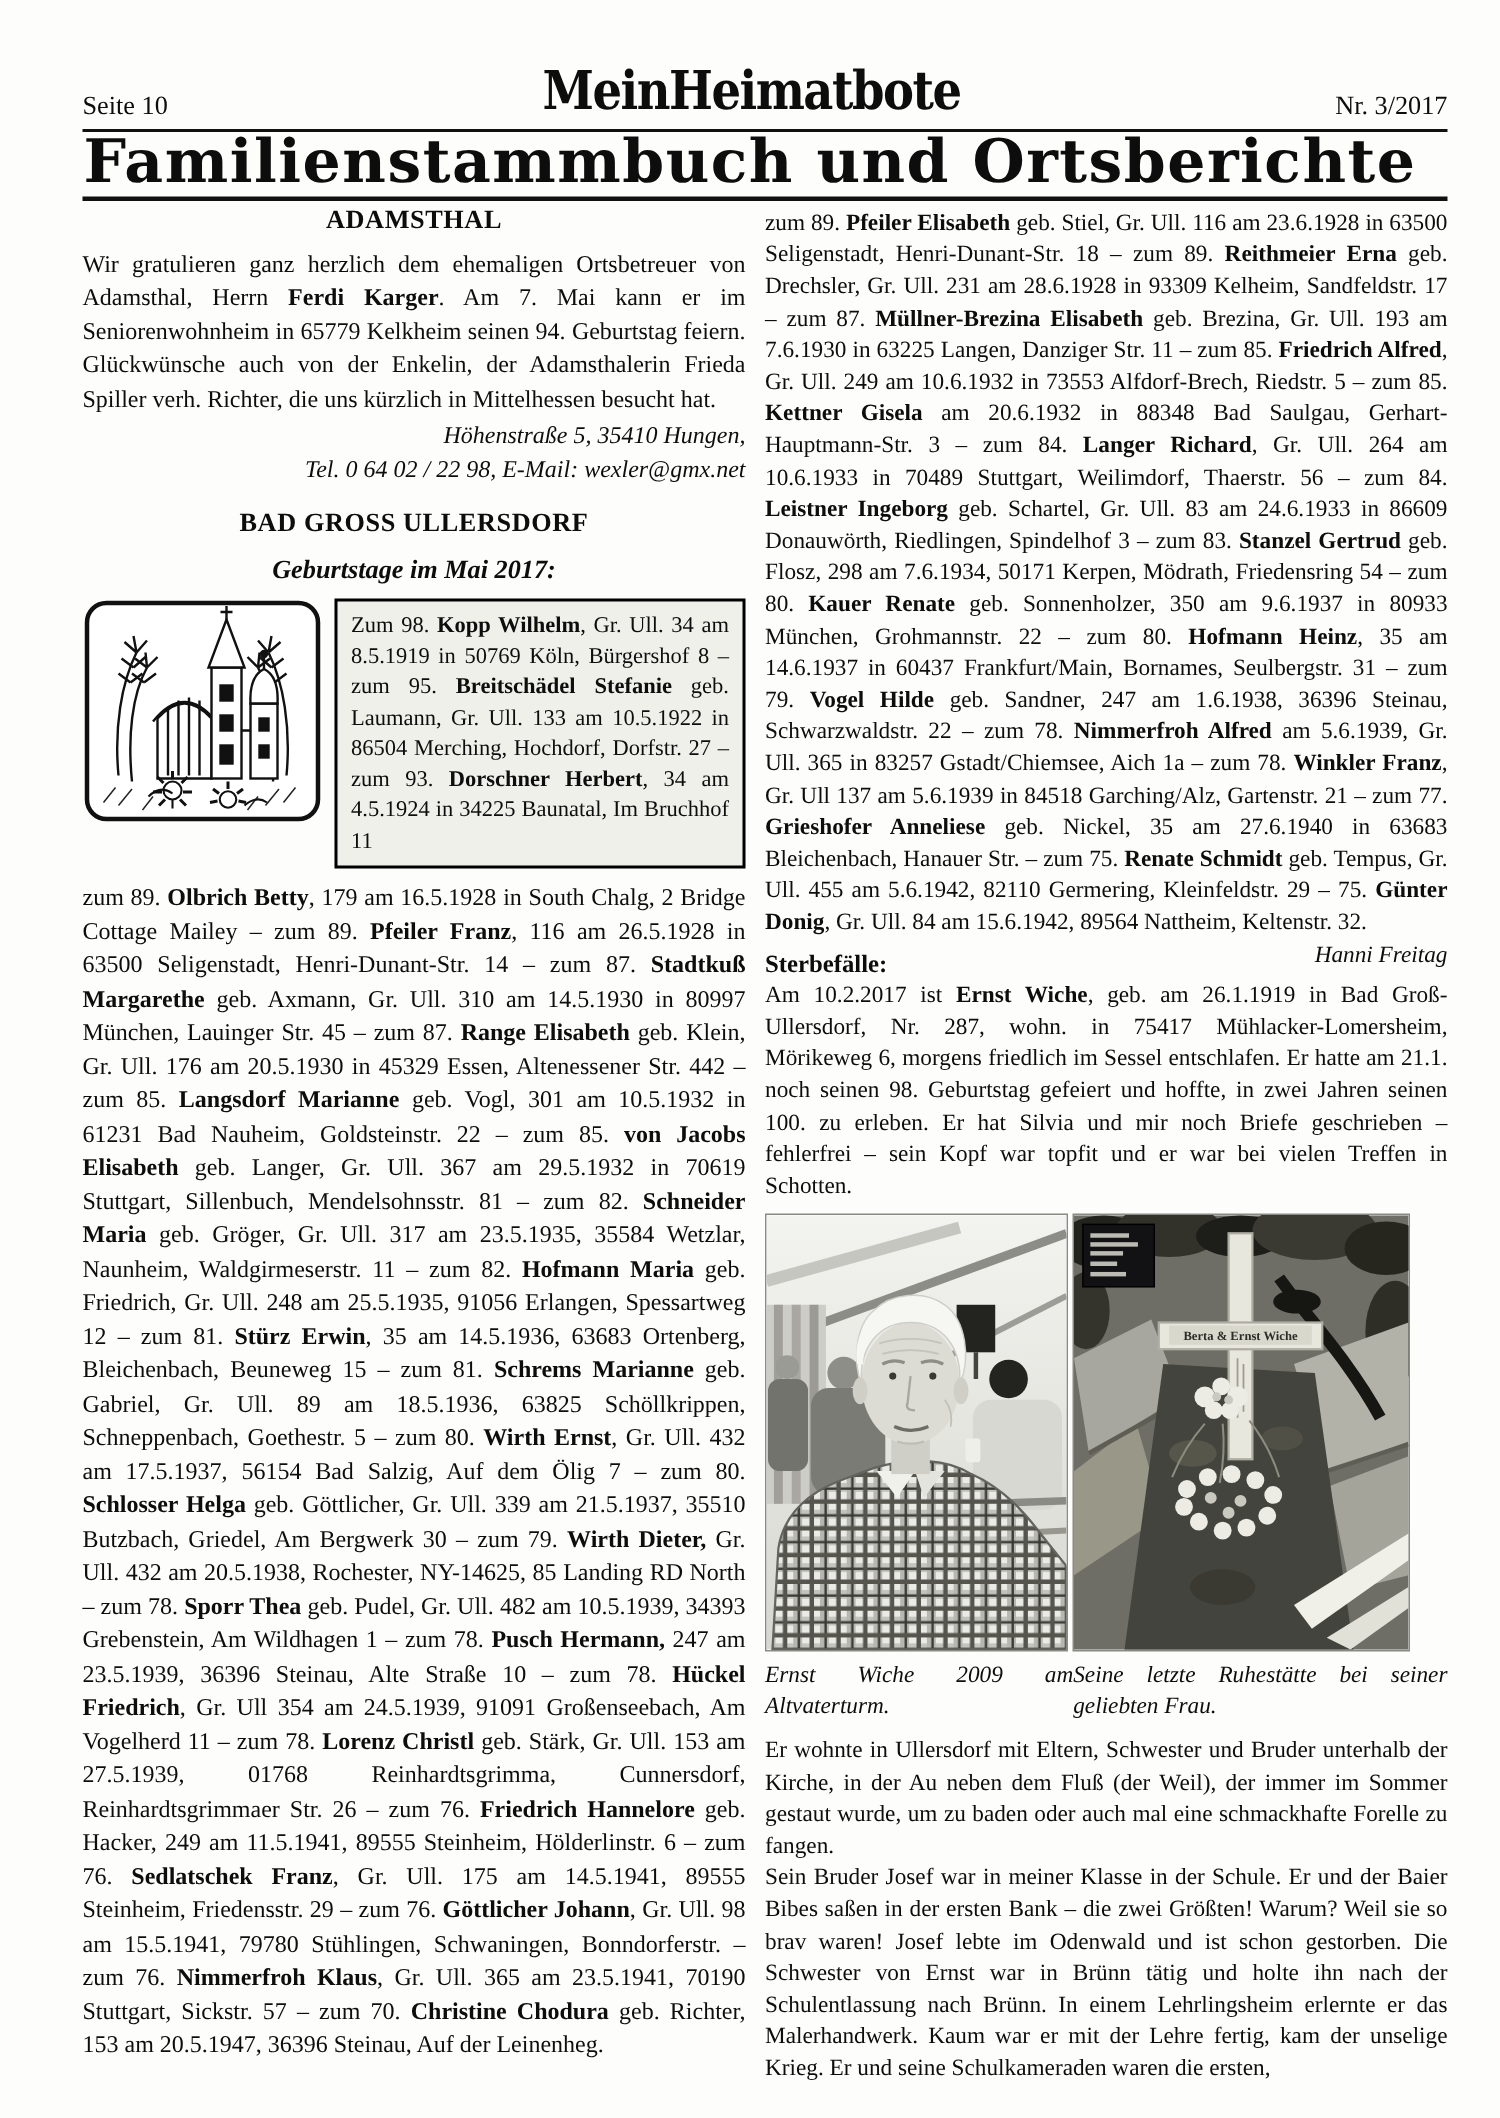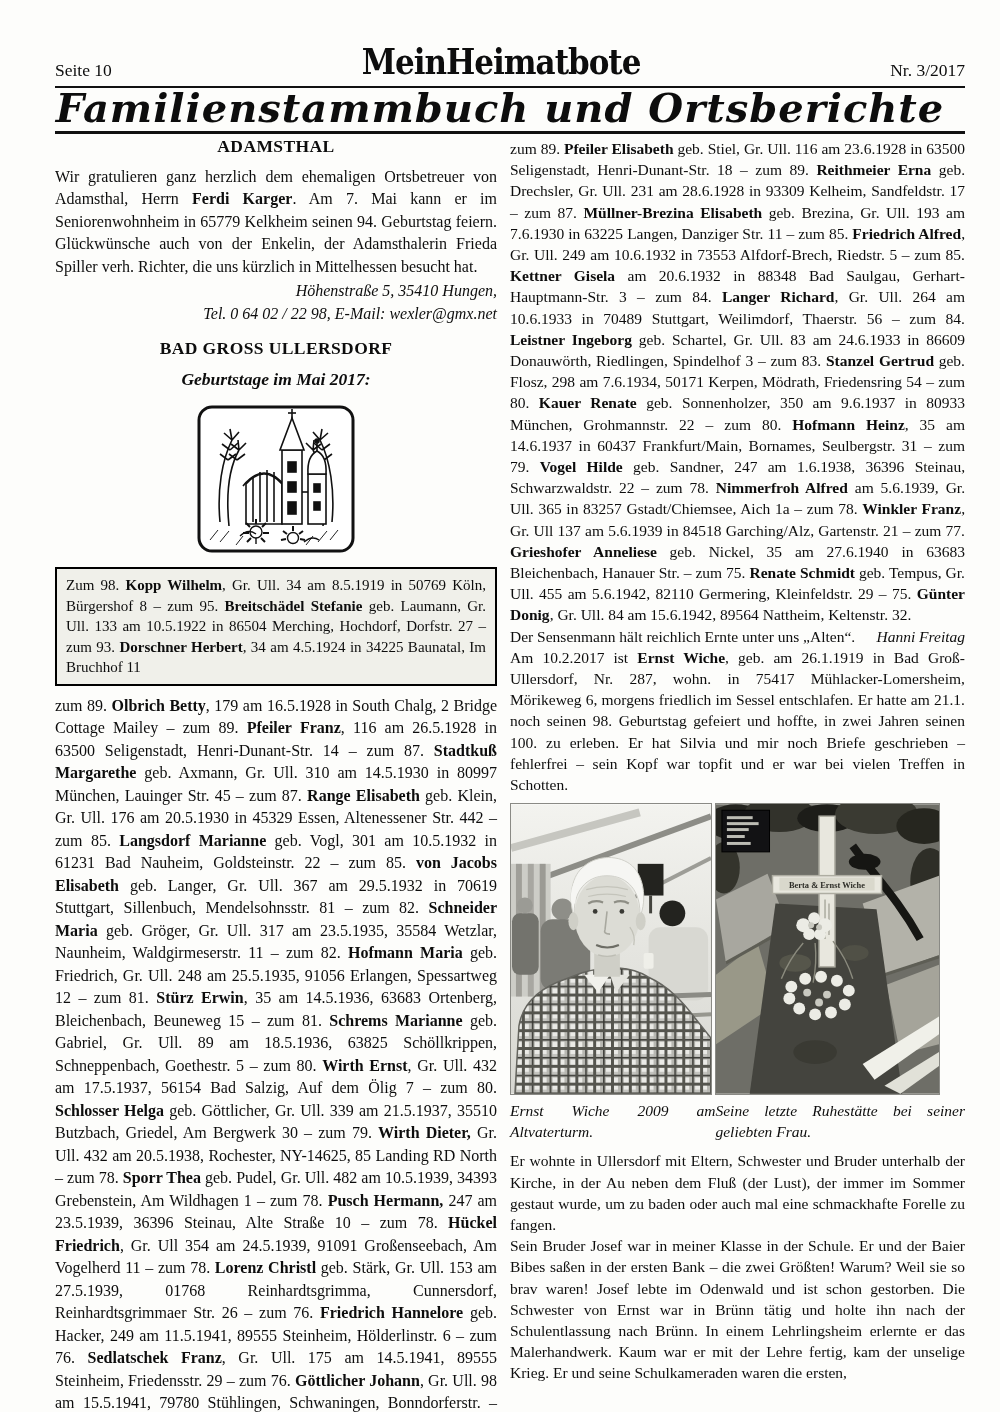--- a/index.html
+++ b/index.html
@@ -7,33 +7,33 @@
   .page{position:relative;width:1000px;height:1412px;background:#fdfdfb;overflow:hidden;}
   .b{font-weight:bold;}
   .just{text-align:justify;hyphens:none;}
   
   .header-row{position:absolute;top:36px;left:55px;right:35px;height:46px;display:flex;align-items:flex-end;justify-content:space-between;}
   .corner{font-size:17.5px;line-height:20px;padding-bottom:2px;}
   .masthead{font-family:"DejaVu Serif",serif;font-weight:bold;font-size:31px;letter-spacing:-1px;transform:scaleY(1.15);transform-origin:bottom;white-space:nowrap;}
   .rule{position:absolute;left:55px;right:35px;background:#111;}
   .rule1{top:86px;height:2px;}
   .rule2{top:131px;height:2.5px;}
-  .section-title{position:absolute;top:84px;left:0;width:1000px;text-align:center;font-family:"DejaVu Serif",serif;font-style:italic;font-weight:bold;font-size:40px;letter-spacing:1px;}
+  .section-title{position:absolute;top:84px;left:0;width:1000px;text-align:center;font-family:"DejaVu Serif",serif;font-weight:bold;font-size:40px;letter-spacing:1px;}
   
   .col{position:absolute;top:135px;}
   .col-left{left:55px;width:442px;}
   .col-right{top:138px;left:510px;width:455px;font-family:Liberation Serif, serif;}
   .col-left{font-size:16px;line-height:22.5px;}
   .col-right{font-size:15.5px;line-height:21.2px;}
   h2,h3{margin:0;padding:0;}
   .town-head{text-align:center;font-size:17.5px;font-weight:bold;letter-spacing:.4px;margin:0 0 8px;}
   .sub-head-center{text-align:center;font-size:17.5px;font-weight:bold;margin:8px 0 9px;font-style:italic;}
   .para{margin:0;}
   .sig{ text-align:right;font-style:italic;margin:2px 0 12px;}
-  .imgbox-row{display:flex;gap:8px;align-items:center;flex-direction:column;}
+  .imgbox-row{display:flex;gap:8px;align-items:flex-start;}
   .txtbox{border:2px solid #000;background:#f0f0ea;padding:6px 9px;font-size:15px;line-height:20.5px;}
   .mai-box{flex:1;}
   .may-list{margin-top:9px;}
   .church{flex:0 0 160px;}
   
   .sigfloat{float:right;font-style:italic;}
   .deaths-head{font-size:16.5px;font-weight:bold;margin:6px 0 0;}
   .photos{display:flex;justify-content:space-between;margin:8px 0 4px;}
   figure{margin:0;}
   .fig-l{width:224px;}
@@ -141,21 +141,21 @@
     </div>
 
     <p class="para just may-list"><span>zum 89. </span><span class="b">Olbrich Betty</span><span>, 179 am 16.5.1928 in South Chalg, 2 Bridge Cottage Mailey – zum 89. </span><span class="b">Pfeiler Franz</span><span>, 116 am 26.5.1928 in 63500 Seligenstadt, Henri-Dunant-Str. 14 – zum 87. </span><span class="b">Stadtkuß Margarethe</span><span> geb. Axmann, Gr. Ull. 310 am 14.5.1930 in 80997 München, Lauinger Str. 45 – zum 87. </span><span class="b">Range Elisabeth</span><span> geb. Klein, Gr. Ull. 176 am 20.5.1930 in 45329 Essen, Altenessener Str. 442 – zum 85. </span><span class="b">Langsdorf Marianne</span><span> geb. Vogl, 301 am 10.5.1932 in 61231 Bad Nauheim, Goldsteinstr. 22 – zum 85. </span><span class="b">von Jacobs Elisabeth</span><span> geb. Langer, Gr. Ull. 367 am 29.5.1932 in 70619 Stuttgart, Sillenbuch, Mendelsohnsstr. 81 – zum 82. </span><span class="b">Schneider Maria</span><span> geb. Gröger, Gr. Ull. 317 am 23.5.1935, 35584 Wetzlar, Naunheim, Waldgirmeserstr. 11 – zum 82. </span><span class="b">Hofmann Maria</span><span> geb. Friedrich, Gr. Ull. 248 am 25.5.1935, 91056 Erlangen, Spessartweg 12 – zum 81. </span><span class="b">Stürz Erwin</span><span>, 35 am 14.5.1936, 63683 Ortenberg, Bleichenbach, Beuneweg 15 – zum 81. </span><span class="b">Schrems Marianne</span><span> geb. Gabriel, Gr. Ull. 89 am 18.5.1936, 63825 Schöllkrippen, Schneppenbach, Goethestr. 5 – zum 80. </span><span class="b">Wirth Ernst</span><span>, Gr. Ull. 432 am 17.5.1937, 56154 Bad Salzig, Auf dem Ölig 7 – zum 80. </span><span class="b">Schlosser Helga</span><span> geb. Göttlicher, Gr. Ull. 339 am 21.5.1937, 35510 Butzbach, Griedel, Am Bergwerk 30 – zum 79. </span><span class="b">Wirth Dieter,</span><span> Gr. Ull. 432 am 20.5.1938, Rochester, NY-14625, 85 Landing RD North – zum 78. </span><span class="b">Sporr Thea</span><span> geb. Pudel, Gr. Ull. 482 am 10.5.1939, 34393 Grebenstein, Am Wildhagen 1 – zum 78. </span><span class="b">Pusch Hermann,</span><span> 247 am 23.5.1939, 36396 Steinau, Alte Straße 10 – zum 78. </span><span class="b">Hückel Friedrich</span><span>, Gr. Ull 354 am 24.5.1939, 91091 Großenseebach, Am Vogelherd 11 – zum 78. </span><span class="b">Lorenz Christl</span><span> geb. Stärk, Gr. Ull. 153 am 27.5.1939, 01768 Reinhardtsgrimma, Cunnersdorf, Reinhardtsgrimmaer Str. 26 – zum 76. </span><span class="b">Friedrich Hannelore</span><span> geb. Hacker, 249 am 11.5.1941, 89555 Steinheim, Hölderlinstr. 6 – zum 76. </span><span class="b">Sedlatschek Franz</span><span>, Gr. Ull. 175 am 14.5.1941, 89555 Steinheim, Friedensstr. 29 – zum 76. </span><span class="b">Göttlicher Johann</span><span>, Gr. Ull. 98 am 15.5.1941, 79780 Stühlingen, Schwaningen, Bonndorferstr. – zum 76. </span><span class="b">Nimmerfroh Klaus</span><span>, Gr. Ull. 365 am 23.5.1941, 70190 Stuttgart, Sickstr. 57 – zum 70. </span><span class="b">Christine Chodura</span><span> geb. Richter, 153 am 20.5.1947, 36396 Steinau, Auf der Leinenheg.</span></p>
 
   </section>
 
   <section class="col col-right">
 
     <p class="para just"><span><span>zum 89. </span><span class="b">Pfeiler Elisabeth</span><span> geb. Stiel, Gr. Ull. 116 am 23.6.1928 in 63500 Seligenstadt, Henri-Dunant-Str. 18 – zum 89. </span><span class="b">Reithmeier Erna</span><span> geb. Drechsler, Gr. Ull. 231 am 28.6.1928 in 93309 Kelheim, Sandfeldstr. 17 – zum 87. </span><span class="b">Müllner-Brezina Elisabeth</span><span> geb. Brezina, Gr. Ull. 193 am 7.6.1930 in 63225 Langen, Danziger Str. 11 – zum 85. </span><span class="b">Friedrich Alfred</span><span>, Gr. Ull. 249 am 10.6.1932 in 73553 Alfdorf-Brech, Riedstr. 5 – zum 85. </span><span class="b">Kettner Gisela</span><span> am 20.6.1932 in 88348 Bad Saulgau, Gerhart-Hauptmann-Str. 3 – zum 84. </span><span class="b">Langer Richard</span><span>, Gr. Ull. 264 am 10.6.1933 in 70489 Stuttgart, Weilimdorf, Thaerstr. 56 – zum 84. </span><span class="b">Leistner Ingeborg</span><span> geb. Schartel, Gr. Ull. 83 am 24.6.1933 in 86609 Donauwörth, Riedlingen, Spindelhof 3 – zum 83. </span><span class="b">Stanzel Gertrud</span><span> geb. Flosz, 298 am 7.6.1934, 50171 Kerpen, Mödrath, Friedensring 54 – zum 80. </span><span class="b">Kauer Renate</span><span> geb. Sonnenholzer, 350 am 9.6.1937 in 80933 München, Grohmannstr. 22 – zum 80. </span><span class="b">Hofmann Heinz</span><span>, 35 am 14.6.1937 in 60437 Frankfurt/Main, Bornames, Seulbergstr. 31 – zum 79. </span><span class="b">Vogel Hilde</span><span> geb. Sandner, 247 am 1.6.1938, 36396 Steinau, Schwarzwaldstr. 22 – zum 78. </span><span class="b">Nimmerfroh Alfred</span><span> am 5.6.1939, Gr. Ull. 365 in 83257 Gstadt/Chiemsee, Aich 1a – zum 78. </span><span class="b">Winkler Franz</span><span>, Gr. Ull 137 am 5.6.1939 in 84518 Garching/Alz, Gartenstr. 21 – zum 77. </span><span class="b">Grieshofer Anneliese</span><span> geb. Nickel, 35 am 27.6.1940 in 63683 Bleichenbach, Hanauer Str. – zum 75. </span><span class="b">Renate Schmidt</span><span> geb. Tempus, Gr. Ull. 455 am 5.6.1942, 82110 Germering, Kleinfeldstr. 29 – 75. </span><span class="b">Günter Donig</span><span>, Gr. Ull. 84 am 15.6.1942, 89564 Nattheim, Keltenstr. 32.</span></span><span class="sigfloat">Hanni Freitag</span></p>
 
-    <div>Der Sensenmann hält reichlich Ernte unter uns „Alten“.</div>
+    <h3 class="deaths-head">Sterbefälle:</h3>
     <p class="para just"><span>Am 10.2.2017 ist </span><span class="b">Ernst Wiche</span><span>, geb. am 26.1.1919 in Bad Groß-Ullersdorf, Nr. 287, wohn. in 75417 Mühlacker-Lomersheim, Mörikeweg 6, morgens friedlich im Sessel entschlafen. Er hatte am 21.1. noch seinen 98. Geburtstag gefeiert und hoffte, in zwei Jahren seinen 100. zu erleben. Er hat Silvia und mir noch Briefe geschrieben – fehlerfrei – sein Kopf war topfit und er war bei vielen Treffen in Schotten.</span></p>
 
     <div class="photos">
       <figure class="fig-l">
 
         <svg width="200" height="290" viewBox="0 0 202 292" aria-hidden="true">
           <defs>
             <linearGradient id="tentbg" x1="0" y1="0" x2="0" y2="1">
               <stop offset="0" stop-color="#f3f3ef"></stop>
                 <stop offset="1" stop-color="#d7d7d1"></stop>
@@ -293,17 +293,17 @@
             <rect x="11" y="18" width="32" height="3"></rect>
             <rect x="11" y="24" width="22" height="3"></rect>
             <rect x="11" y="31" width="18" height="3"></rect>
             <rect x="11" y="38" width="24" height="3"></rect>
           </g>
         </svg>
         <figcaption>Seine letzte Ruhestätte bei seiner geliebten Frau.</figcaption>
       </figure>
     </div>
 
-    <p class="para just memoir1"><span>Er wohnte in Ullersdorf mit Eltern, Schwester und Bruder unterhalb der Kirche, in der Au neben dem Fluß (der Lust), der immer im Sommer gestaut wurde, um zu baden oder auch mal eine schmackhafte Forelle zu fangen.</span></p>
+    <p class="para just memoir1"><span>Er wohnte in Ullersdorf mit Eltern, Schwester und Bruder unterhalb der Kirche, in der Au neben dem Fluß (der Weil), der immer im Sommer gestaut wurde, um zu baden oder auch mal eine schmackhafte Forelle zu fangen.</span></p>
     <p class="para just"><span>Sein Bruder Josef war in meiner Klasse in der Schule. Er und der Baier Bibes saßen in der ersten Bank – die zwei Größten! Warum? Weil sie so brav waren! Josef lebte im Odenwald und ist schon gestorben. Die Schwester von Ernst war in Brünn tätig und holte ihn nach der Schulentlassung nach Brünn. In einem Lehrlingsheim erlernte er das Malerhandwerk. Kaum war er mit der Lehre fertig, kam der unselige Krieg. Er und seine Schulkameraden waren die ersten,</span></p>
 
   </section>
 </div>
 
 </body></html>

